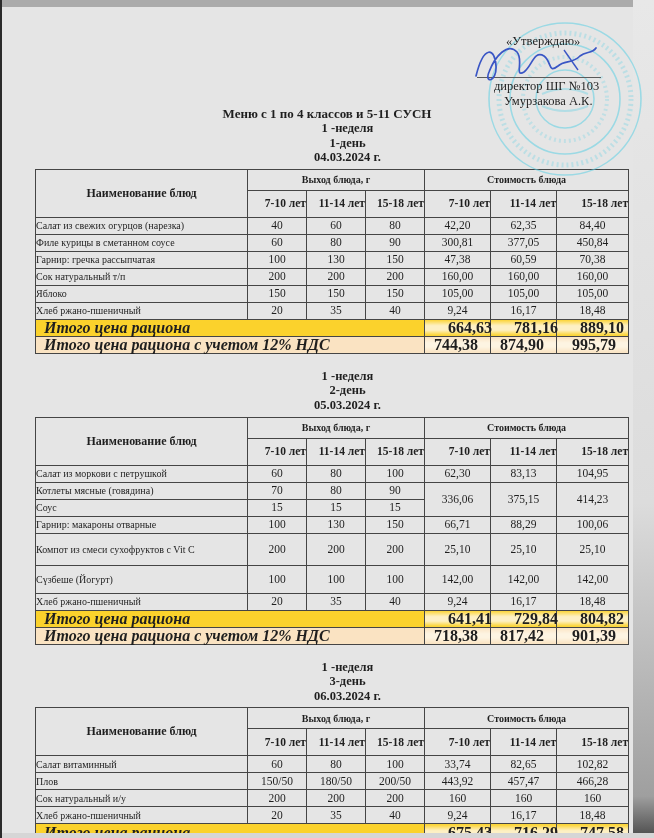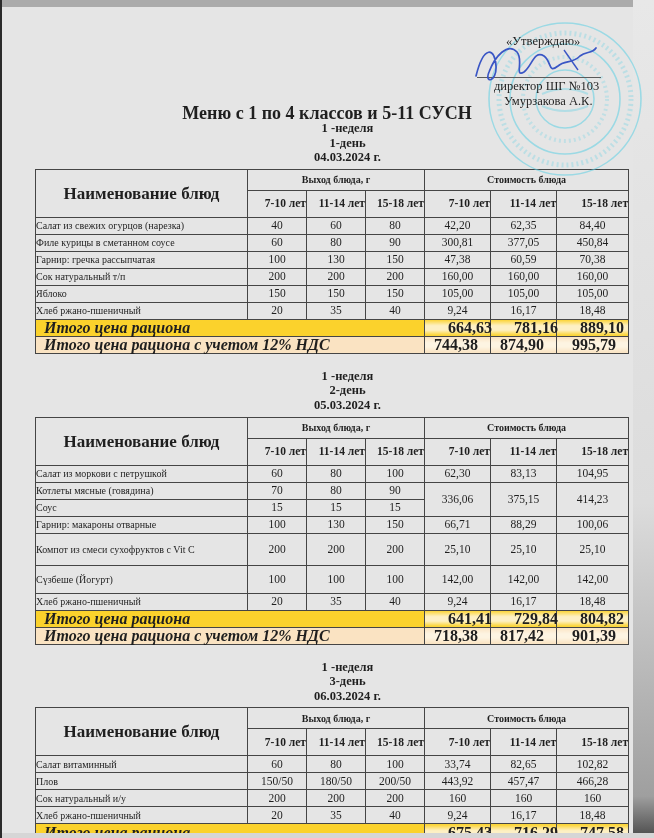--- a/index.html
+++ b/index.html
@@ -13,32 +13,32 @@
 
   
   .stamp{position:absolute;left:486px;top:20px;width:158px;height:158px;opacity:.55;z-index:1;}
   .signature{position:absolute;left:468px;top:36px;width:134px;height:50px;z-index:3;}
   .sig-line{position:absolute;left:477px;top:77px;width:124px;border-bottom:1px solid #5a5a5a;z-index:2;}
   .appr{position:absolute;z-index:3;font-size:12.5px;white-space:nowrap;}
   .appr1{left:506px;top:34px;}
   .appr2{left:494px;top:79px;}
   .appr3{left:488px;top:94px;padding-left:16px;}
 
-  .menu-title{margin:106px 0 0 0;text-align:center;font-weight:bold;font-size:18px;line-height:15px;}
+  .menu-title{margin:106px 0 0 0;text-align:center;font-weight:bold;font-size:13px;line-height:15px;}
   .sec-title{text-align:center;font-weight:bold;font-size:12.5px;line-height:14.6px;padding-left:41px;}
   .section{margin-top:0;}
   .section + .section{margin-top:15px;}
   .sec-titles{margin-bottom:4px;}
 
   table.menu{border-collapse:collapse;margin:3px 0 0 35px;width:593px;table-layout:fixed;}
   table.menu th,table.menu td{border:1px solid #454545;padding:0;line-height:13px;}
   table.menu{border:1.5px solid #3a3a3a;}
   th.grp{font-size:10px;font-weight:bold;text-align:center;height:20px;}
   th.age{font-size:11.5px;font-weight:bold;text-align:right;height:26px;}
-  th.namehdr{font-size:17px;font-weight:bold;text-align:center;}
+  th.namehdr{font-size:12px;font-weight:bold;text-align:center;}
   td.dish{font-size:10px;text-align:left;padding:1px 3px 1px 6px;height:16px;}
   td.num{font-size:11.5px;text-align:center;}
   tr.total td,tr.vat td{font-weight:bold;font-style:italic;font-size:16px;height:16px;}
   tr.total td.lbl,tr.vat td.lbl{padding-left:8px;text-align:left;}
   tr.total td.val,tr.vat td.val{font-style:normal;text-align:right;padding-right:12px;}
   tr.total td{background:var(--yellow,#fbd22c);}
   tr.total td.val{background:linear-gradient(180deg,var(--yellow,#fbd22c) 0%,#fdf0c4 38%,#fdf0c4 66%,var(--yellow,#fbd22c) 100%);padding-left:23px;}
   tr.vat td{background:var(--peach,#fae3c2);}
   tr.vat td.val{background:linear-gradient(180deg,var(--peach,#fae3c2) 0%,#fdf4e2 40%,#fdf4e2 64%,var(--peach,#fae3c2) 100%);}
 </style>

